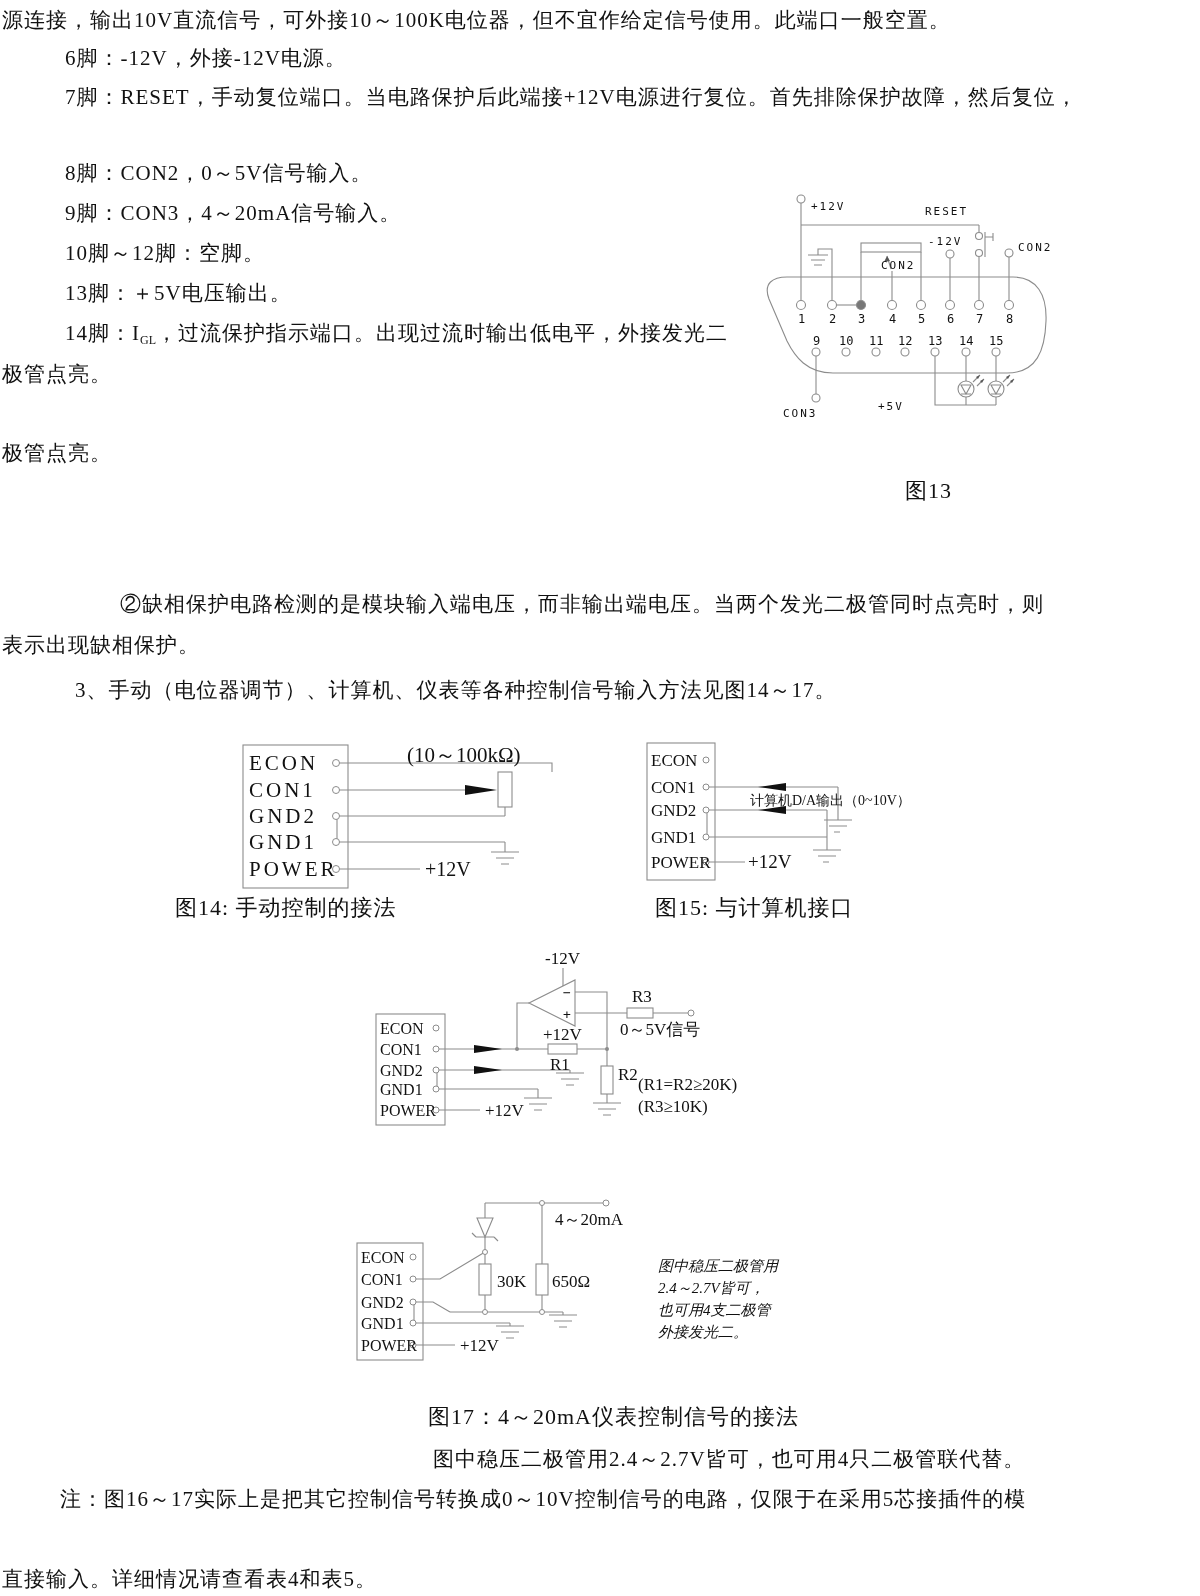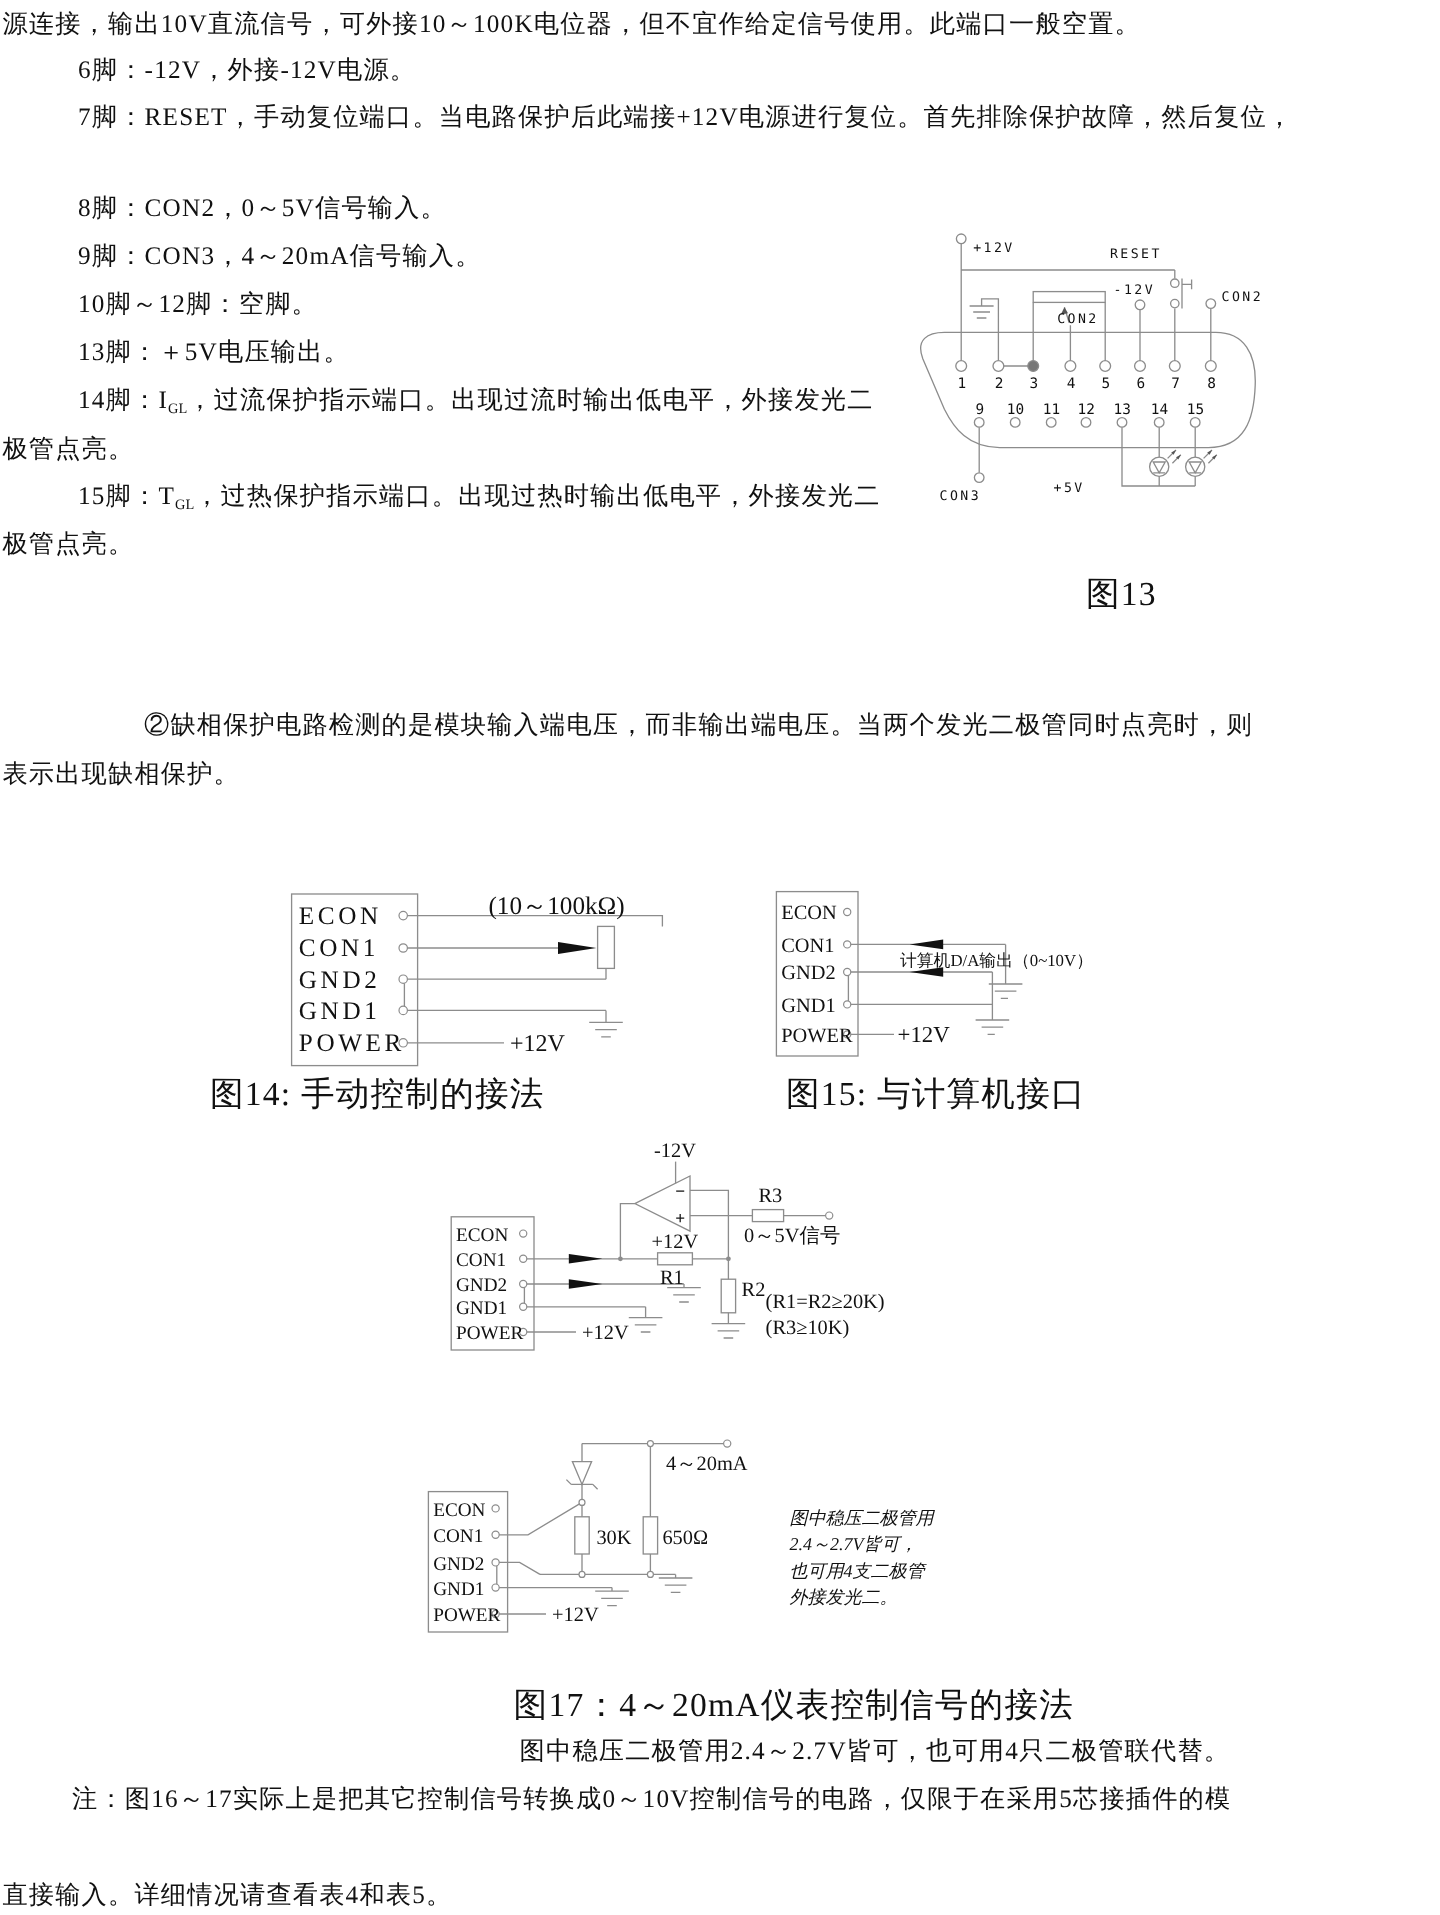--- a/index.html
+++ b/index.html
@@ -1,21 +1,21 @@
 <!DOCTYPE html>
 <html><head>
 <meta charset="utf-8">
 <style>
   html,body{margin:0;padding:0;background:#ffffff;}
   #page{position:relative;width:1200px;height:1596px;background:#ffffff;overflow:hidden;
         font-family:"Liberation Serif","DejaVu Serif",serif;color:#111;}
   .tl{position:absolute;font-size:21px;letter-spacing:1px;white-space:nowrap;line-height:24px;}
   .tl.bold{font-weight:bold;}
   .sub{font-size:12px;vertical-align:-4px;letter-spacing:0;}
-  .cap{position:absolute;font-size:28px;letter-spacing:1px;white-space:nowrap;}
+  .cap{position:absolute;font-size:22px;letter-spacing:1px;white-space:nowrap;}
   svg.fig{position:absolute;}
   svg text{fill:#111;}
   .dtext{font-family:"DejaVu Sans Mono",monospace;font-size:11px;letter-spacing:2px;}
   .dnum{font-family:"DejaVu Sans Mono",monospace;font-size:12px;}
   .pinlbl{font-family:"Liberation Serif","DejaVu Serif",serif;}
   .sidenote{position:absolute;font-size:15px;line-height:22px;white-space:nowrap;font-style:italic;}
 </style>
 </head>
 <body>
 
@@ -23,25 +23,25 @@
 
   <div class="tl" style="left:2px;top:8px">源连接，输出10V直流信号，可外接10～100K电位器，但不宜作给定信号使用。此端口一般空置。</div>
   <div class="tl" style="left:65px;top:46px">6脚：-12V，外接-12V电源。</div>
   <div class="tl" style="left:65px;top:85px">7脚：RESET，手动复位端口。当电路保护后此端接+12V电源进行复位。首先排除保护故障，然后复位，</div>
   <div class="tl" style="left:65px;top:161px">8脚：CON2，0～5V信号输入。</div>
   <div class="tl" style="left:65px;top:201px">9脚：CON3，4～20mA信号输入。</div>
   <div class="tl" style="left:65px;top:241px">10脚～12脚：空脚。</div>
   <div class="tl" style="left:65px;top:281px">13脚：＋5V电压输出。</div>
   <div class="tl" style="left:65px;top:321px"><span>14脚：I</span><span class="sub">GL</span><span>，过流保护指示端口。出现过流时输出低电平，外接发光二</span></div>
   <div class="tl" style="left:2px;top:362px">极管点亮。</div>
-  <div class="tl" style="left:65px;top:401px"><span>15脚：T</span><span class="sub">GL</span><span>，过热保护指示端口。出现过热时输出低电平，外接发光二</span></div>
   <div class="tl" style="left:2px;top:441px">极管点亮。</div>
   <div class="cap" style="left:905px;top:476px">图13</div>
   <div class="tl" style="left:120px;top:592px">②缺相保护电路检测的是模块输入端电压，而非输出端电压。当两个发光二极管同时点亮时，则</div>
   <div class="tl" style="left:2px;top:633px">表示出现缺相保护。</div>
+  <div class="tl" style="left:75px;top:678px">3、手动（电位器调节）、计算机、仪表等各种控制信号输入方法见图14～17。</div>
 
   <svg class="fig" style="left:745px;top:185px" width="370" height="250" viewBox="0 0 370 250">
     <g stroke="#8c8c8c" stroke-width="1.1" fill="none">
 
       <path d="M42,92 H268 C292,92 302,110 301,136 C300,165 292,188 262,188 H88 C62,188 50,172 42,156 L24,114 C18,98 28,92 42,92 Z"></path>
 
       <path d="M56,18 V120 M56,40 H234 M234,40 V47"></path>
 
       <path d="M234,72 V120 M240,47 V72 M240,52 H248 M248,48 V56"></path>
 

